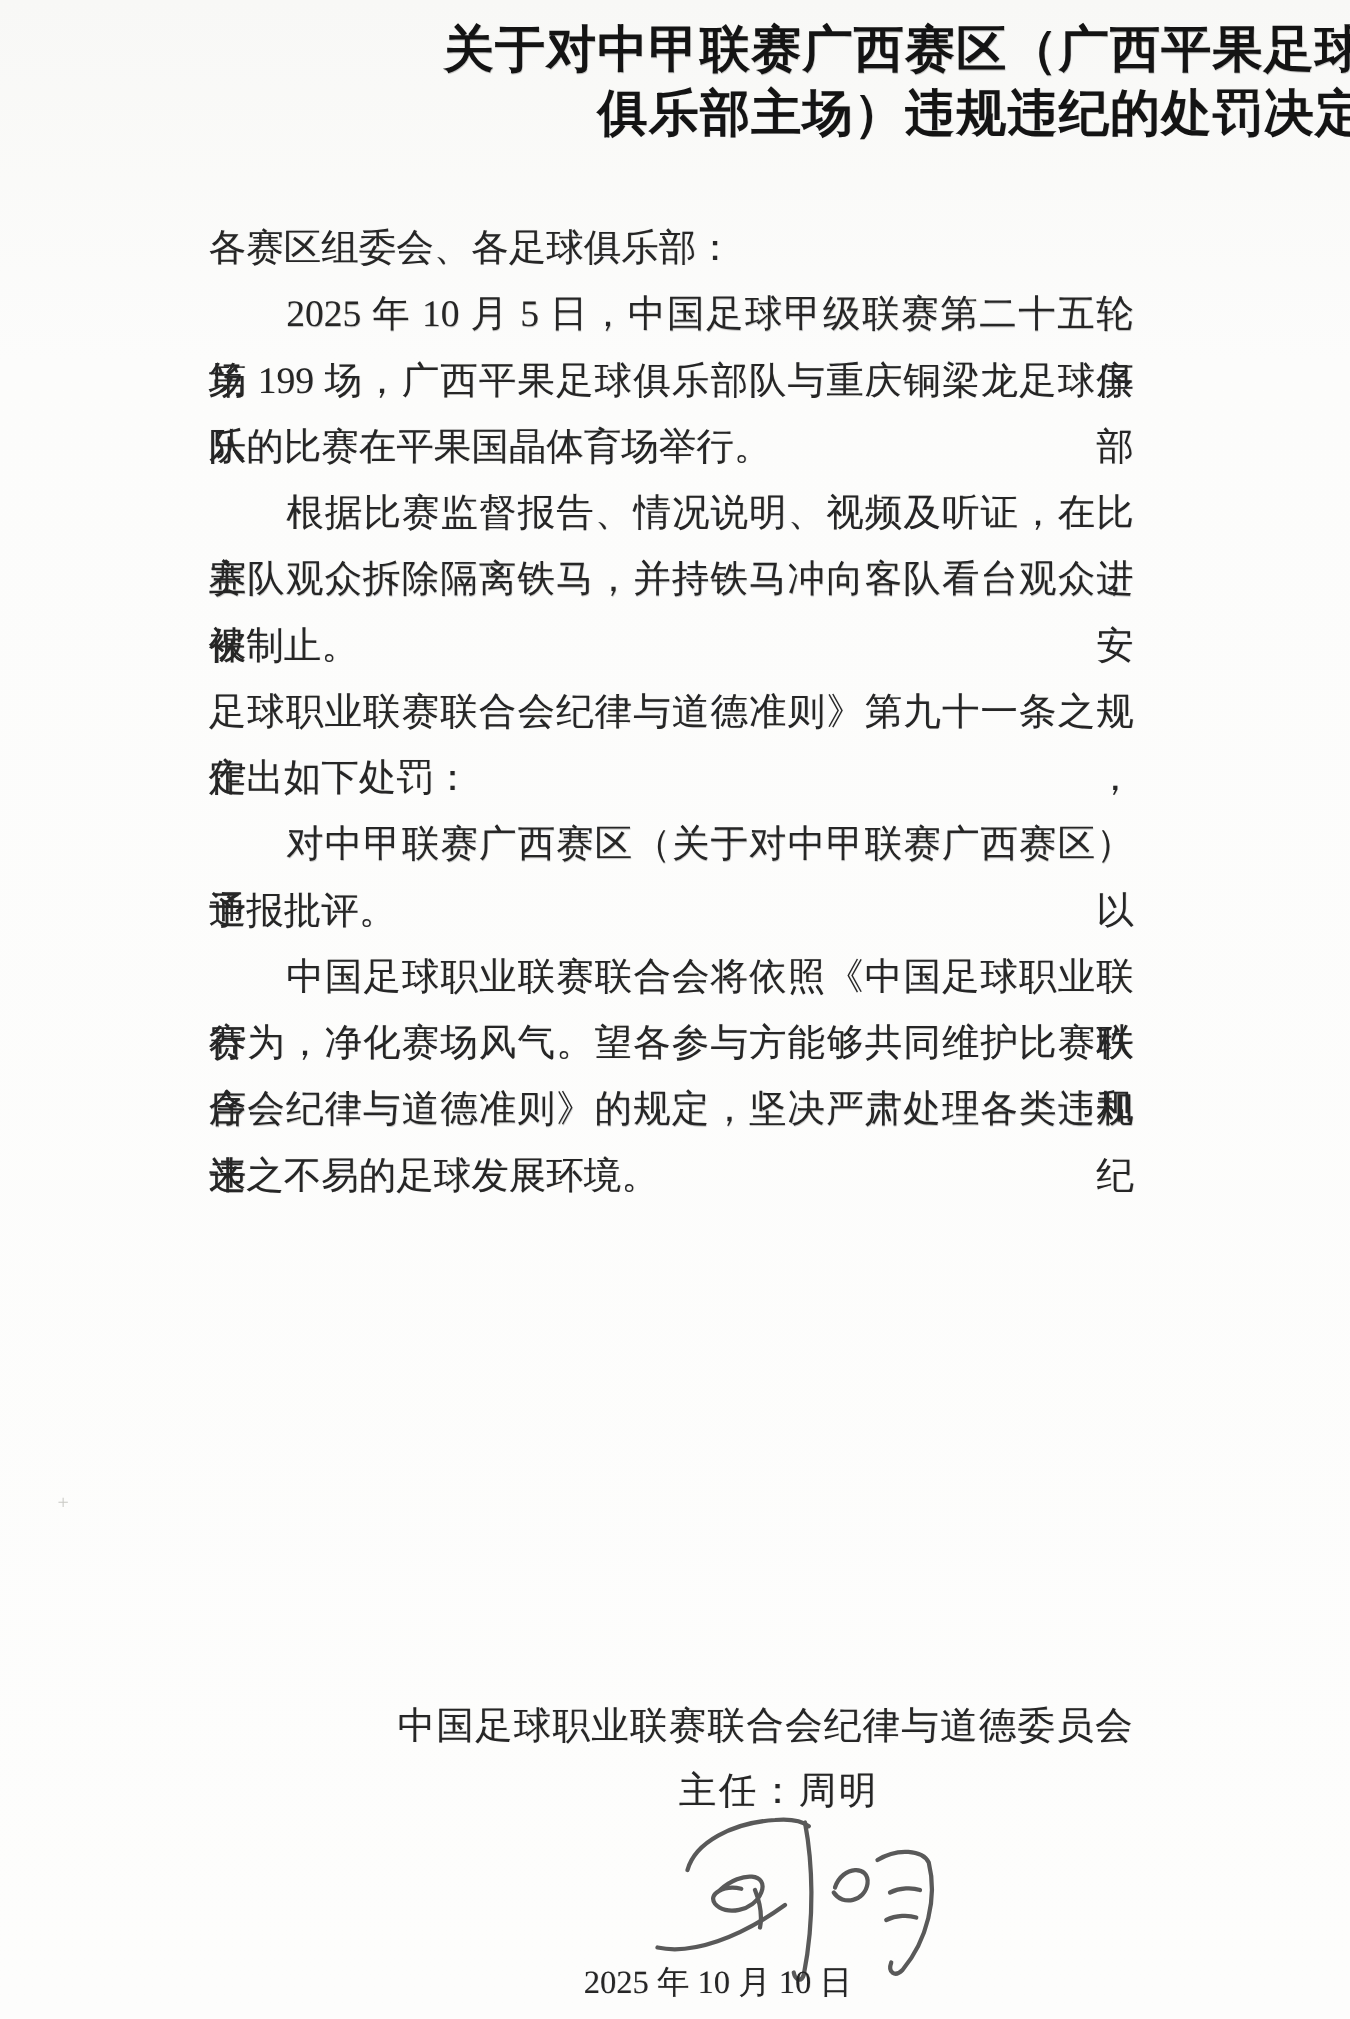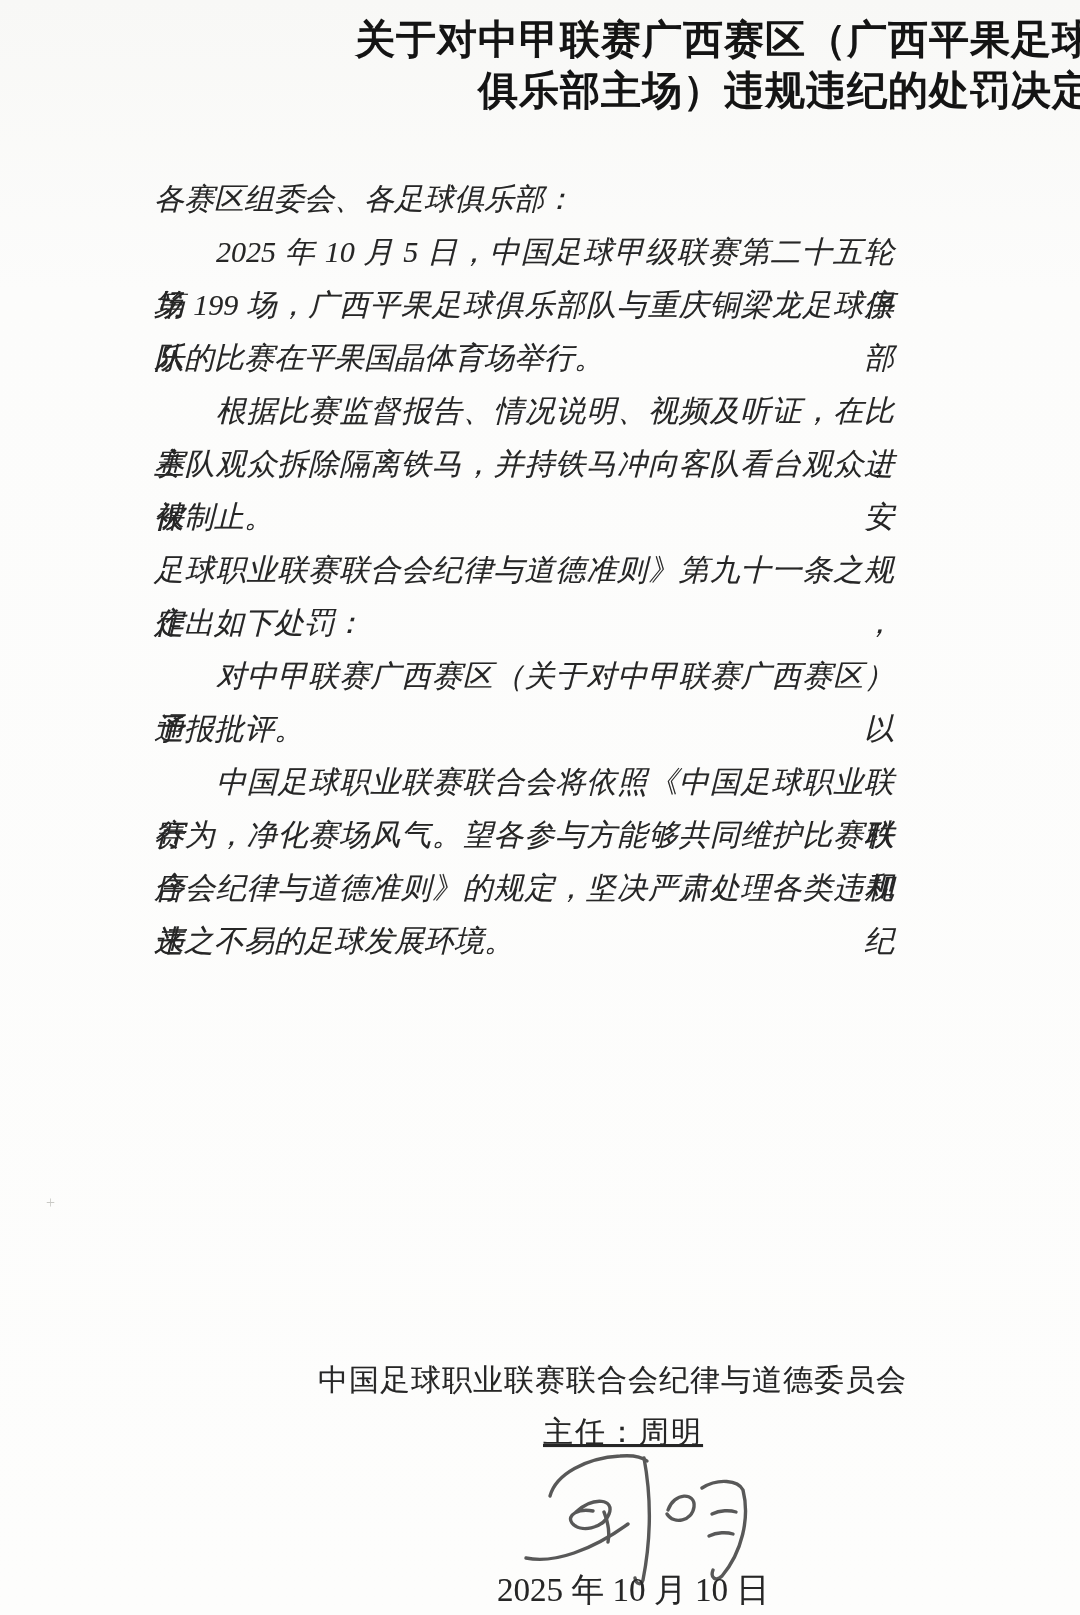--- a/index.html
+++ b/index.html
@@ -22,24 +22,23 @@
     font-weight: bold;
     color: #141414;
     font-size: 40px;
     line-height: 51px;
     letter-spacing: 1px;
     padding-left: 13px;
   }
   .body-wrap {
     position: absolute;
     top: 172px;
-    left: 154px;
+    left: 167px;
     width: 740px;
     font-size: 30px;
-    font-style: italic;
   }
   .line {
     height: 53px;
     line-height: 53px;
     white-space: normal;
   }
   .fill {
     text-align: justify;
     text-align-last: justify;
   }
@@ -50,34 +49,33 @@
     left: 318px;
     font-size: 30px;
     letter-spacing: 1px;
   }
   .sig-signer {
     position: absolute;
     top: 1412px;
     left: 543px;
     font-size: 30px;
     letter-spacing: 2px;
-    text-decoration: underline;
   }
   .sig-svg-wrap {
     position: absolute;
     top: 1448px;
     left: 516px;
     width: 250px;
     height: 140px;
   }
   .sig-date {
     position: absolute;
     top: 1568px;
-    left: 497px;
-    font-size: 33px;
+    left: 467px;
+    font-size: 26px;
   }
   .artifact {
     position: absolute;
     top: 1194px;
     left: 46px;
     font-size: 16px;
     color: #c9c9c5;
     text-shadow: none;
   }
 </style>

